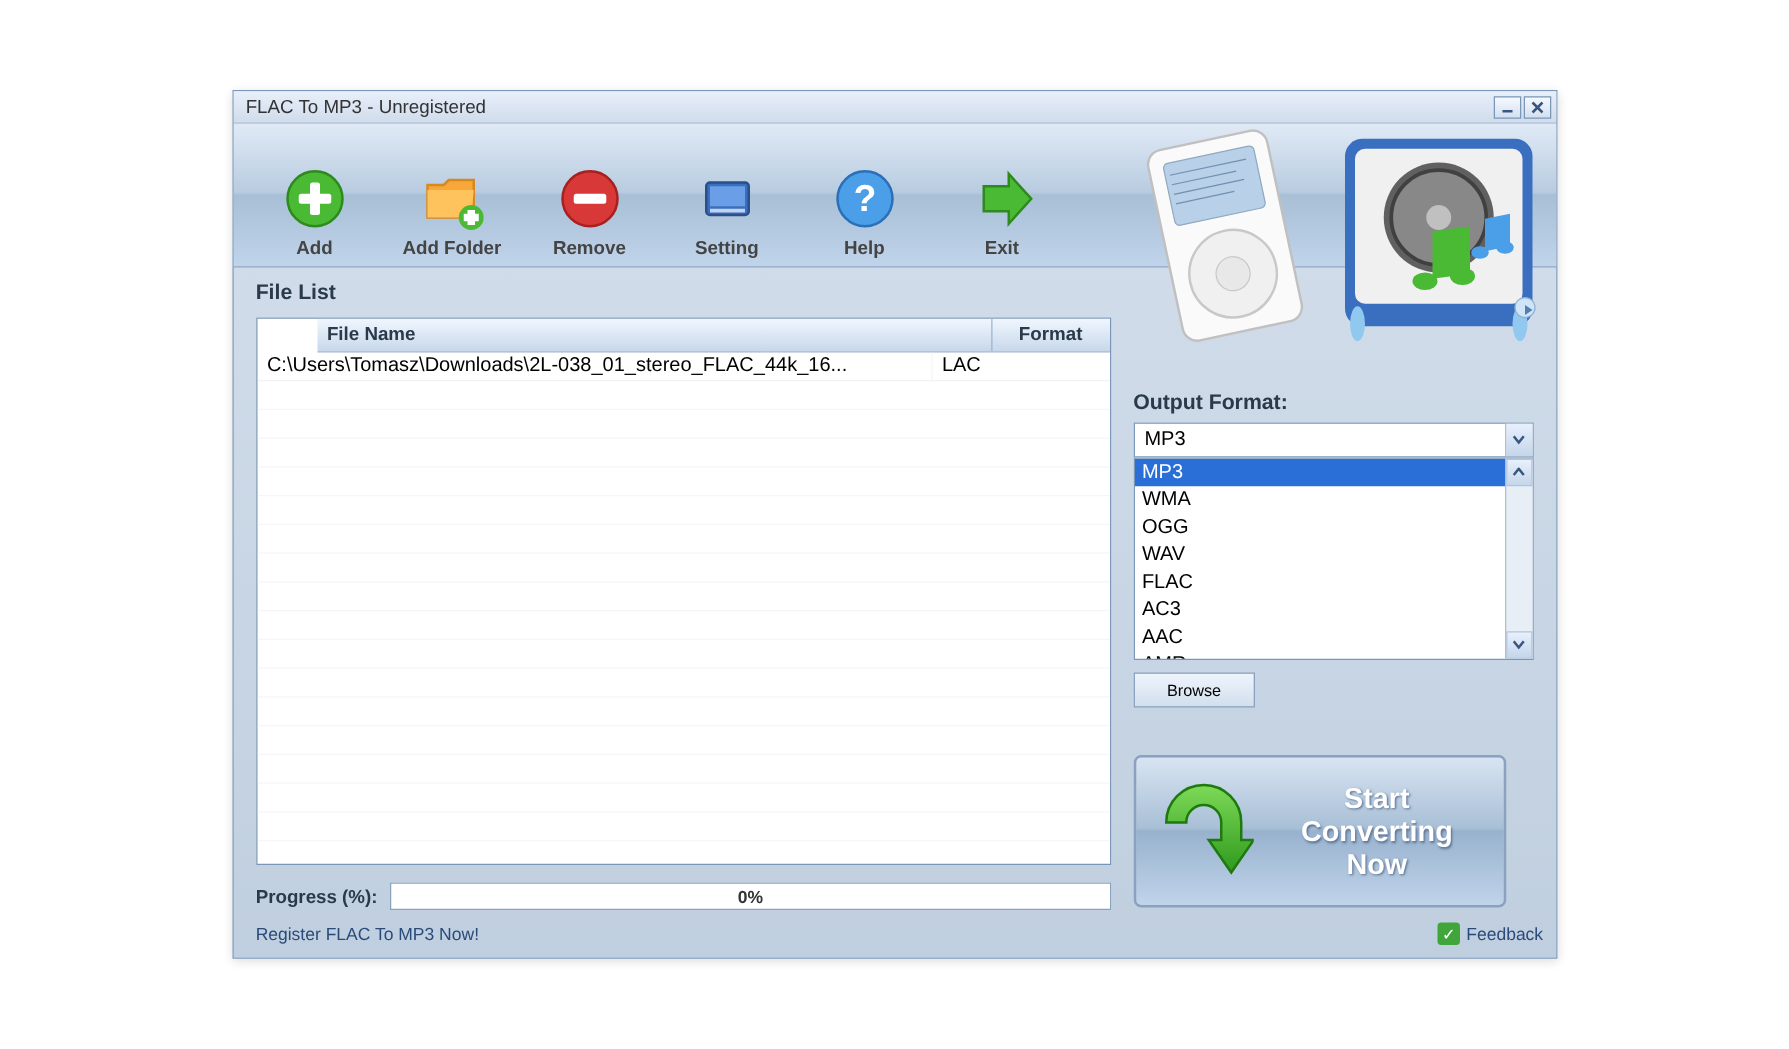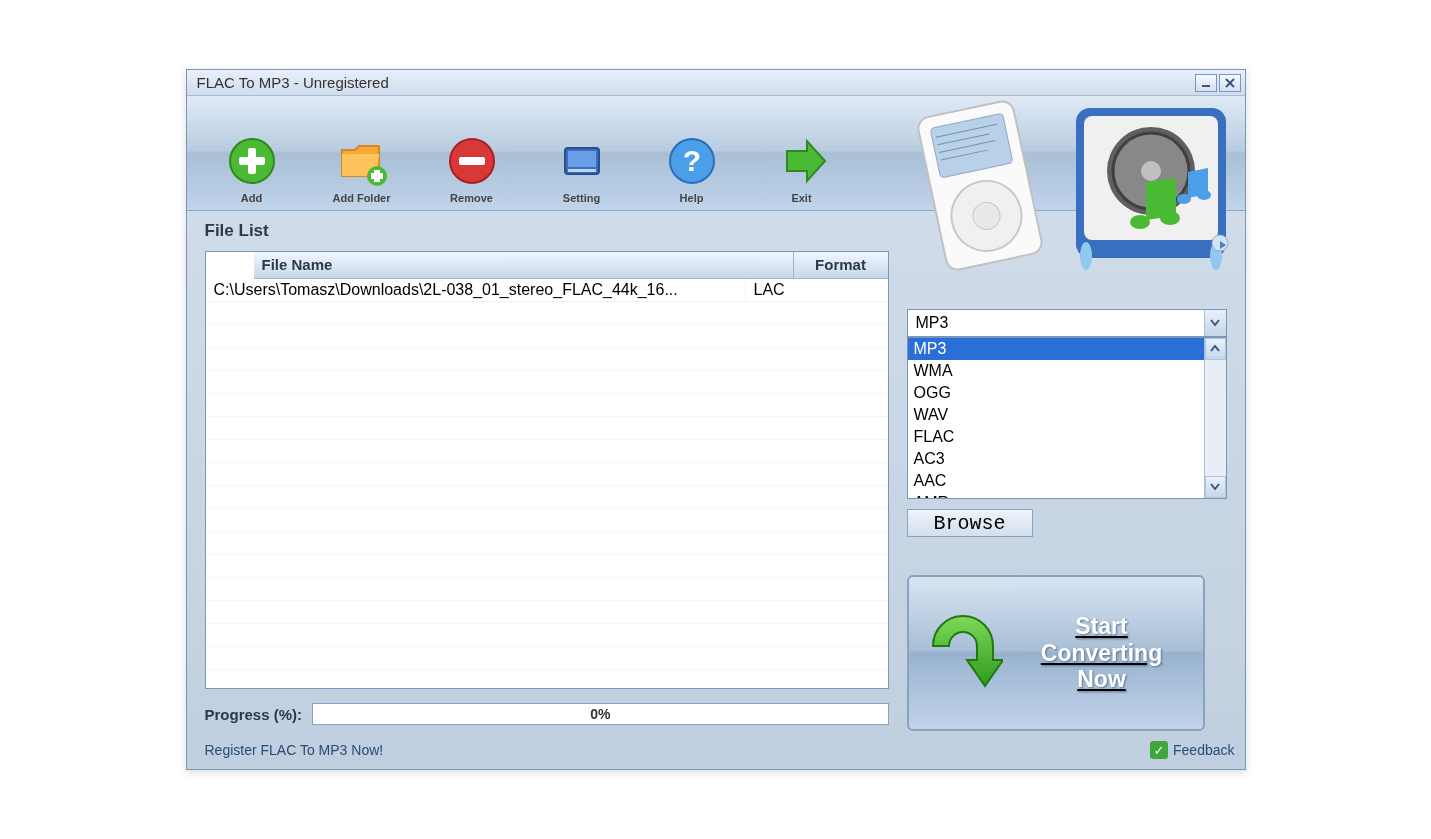--- a/index.html
+++ b/index.html
@@ -52,21 +52,21 @@
     }
     .tool-btn {
       display: flex;
       flex-direction: column;
       align-items: center;
       justify-content: flex-end;
       width: 110px;
       cursor: pointer;
     }
     .tool-btn-label {
-      font-size: 11px;
+      font-size: 15px;
       font-weight: bold;
       color: #444;
       margin-top: 6px;
     }
     .tool-icon { width: 50px; height: 50px; }
     .decor-ipod {
       position: absolute;
       right: 185px;
       top: 2px;
       width: 160px;
@@ -209,37 +209,36 @@
       height: 28px;
       padding: 0 8px;
       font-size: 16px;
       font-family: inherit;
     }
     .browse-btn {
       border: 1px solid #8aa2c0;
       background: linear-gradient(#eff4fb, #d2dfee);
       height: 28px;
       padding: 0 26px;
-      font-size: 20px;
-      cursor: pointer;
-      font-family: Liberation Mono, monospace;
+      font-size: 13px;
+      cursor: pointer;
+      font-family: Liberation Sans, sans-serif;
     }
     .convert-btn {
       margin-top: 38px;
       width: 298px;
-      height: 156px;
+      height: 122px;
       border: 2px solid #8aa2c0;
       border-radius: 6px;
       background: linear-gradient(#d8e4f2, #a8bfd6 48%, #98b2ce 50%, #c0d4ea);
       display: flex;
       align-items: center;
       padding: 0 14px;
       gap: 12px;
       cursor: pointer;
-      text-decoration: underline;
     }
     .convert-text {
       flex: 1;
       font-size: 23px;
       font-weight: bold;
       color: #fff;
       text-shadow: 1px 1px 2px #5a7090;
       line-height: 1.15;
       text-align: center;
     }
@@ -400,20 +399,21 @@
         </div>
       </div>
 
       <div class="progress-row">
         <span class="progress-label">Progress (%):</span>
         <div class="progress-bar">0%</div>
       </div>
     </div>
 
     <div class="right-pane">
+      <div class="output-label">Output Format:</div>
 
       <div class="combo">
         <span class="combo-text">MP3</span>
         <div class="combo-btn">
           <svg width="10" height="8">
               <path d="M1 1 L5 6 L9 1" fill="none" stroke="#3a5680" stroke-width="2"></path>
             </svg>
         </div>
       </div>
 

